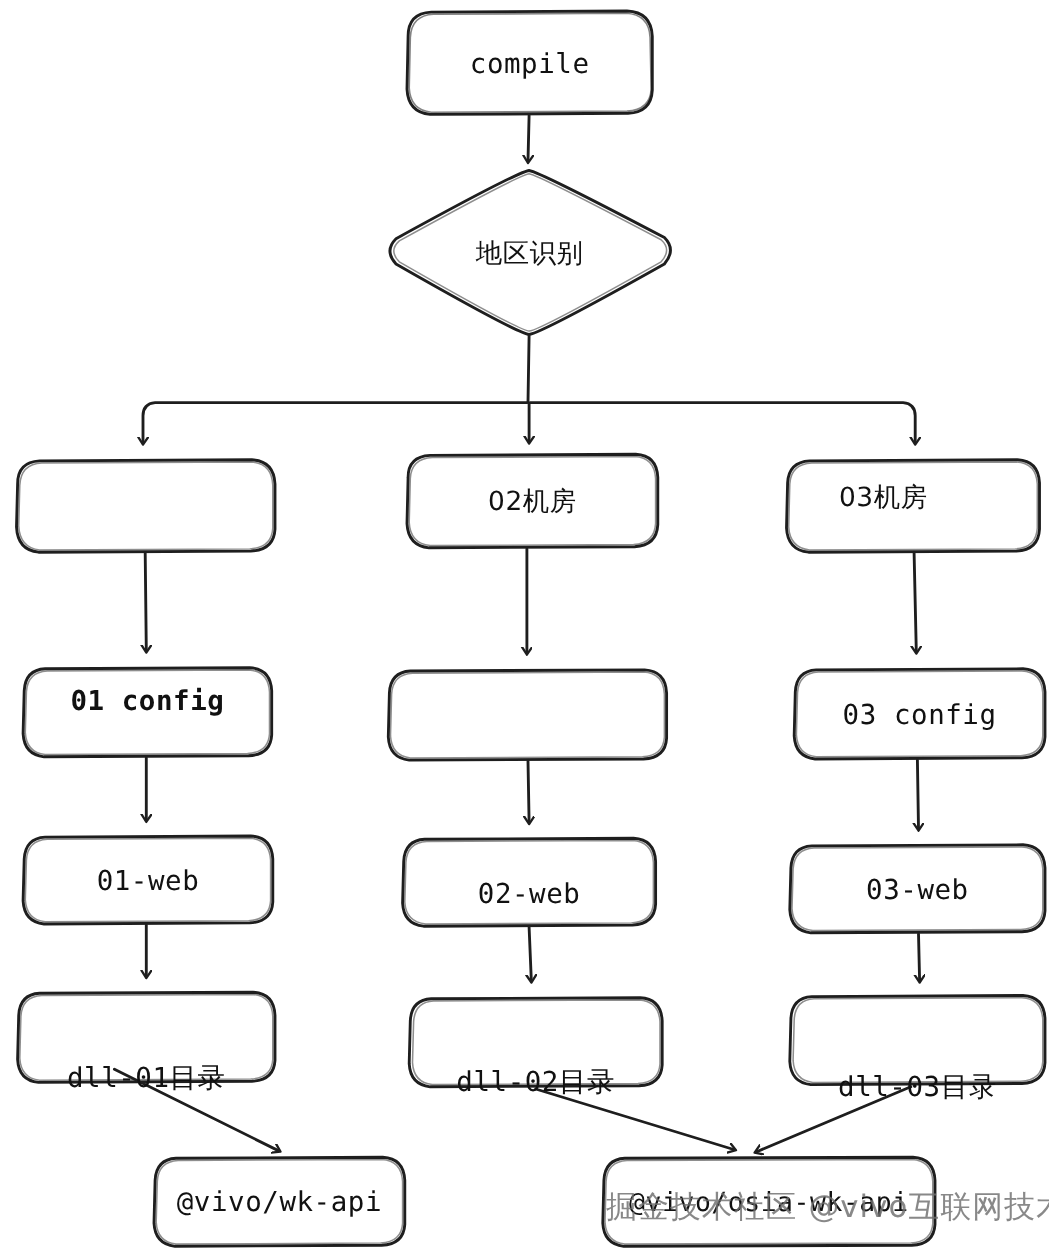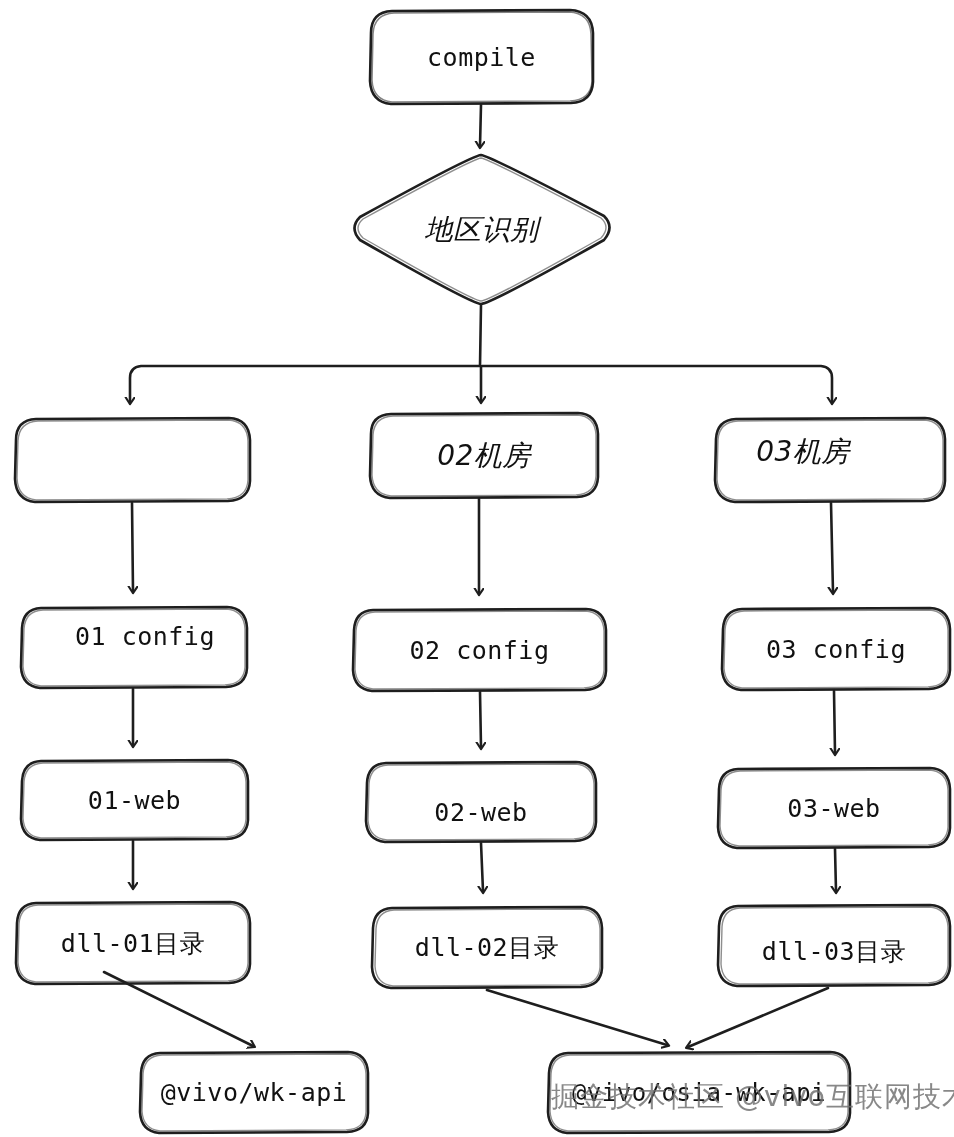--- a/index.html
+++ b/index.html
@@ -15,26 +15,26 @@
     display:flex;align-items:center;justify-content:center;
     font-family:"DejaVu Sans Mono","Liberation Mono",monospace;
     font-size:25px;
     color:#111111;
     letter-spacing:0.5px;
     white-space:nowrap;
     pointer-events:none;
   }
   .node-label.cjk{
     font-family:"DejaVu Sans","Liberation Sans",sans-serif;
-    font-size:28px;
-    font-style:italic;
+    font-size:24px;
   }
   .node-label.mixed{
     font-family:"DejaVu Sans Mono","Liberation Mono",monospace;
     font-size:25px;
+    margin-top:36px;
   }
   .watermark{
     position:absolute;
     font-family:"DejaVu Sans","Liberation Sans",sans-serif;
     font-size:28px;
     color:#6f6f6f;
     opacity:0.82;
     white-space:nowrap;
     pointer-events:none;
     letter-spacing:1px;
@@ -161,22 +161,21 @@
     </g>
   </svg>
 
   <div class="node-label" style="left:370px;top:11px;width:223px;height:93px;">compile</div>
 
   <div class="node-label cjk" style="left:360px;top:155px;width:243px;height:149px;">地区识别</div>
 
   <div class="node-label cjk" style="left:370px;top:413px;width:228px;height:85px;">02机房</div>
   <div class="node-label cjk" style="left:688px;top:418px;width:230px;height:68px;">03机房</div>
 
-  <div class="node-label" style="left:32px;top:607px;width:226px;height:59px;">01 config</div>
-  <div class="node-label" style="left:353px;top:609px;width:253px;height:82px;">02 config</div>
+  <div class="node-label" style="left:21px;top:607px;width:226px;height:59px;font-weight:bold;">01 config</div>
   <div class="node-label" style="left:722px;top:608px;width:228px;height:82px;">03 config</div>
 
   <div class="node-label" style="left:21px;top:760px;width:227px;height:80px;">01-web</div>
   <div class="node-label" style="left:366px;top:762px;width:230px;height:100px;">02-web</div>
   <div class="node-label" style="left:718px;top:768px;width:232px;height:80px;">03-web</div>
 
   <div class="node-label mixed" style="left:16px;top:902px;width:234px;height:82px;">dll-01目录</div>
   <div class="node-label mixed" style="left:372px;top:907px;width:230px;height:81px;">dll-02目录</div>
   <div class="node-label mixed" style="left:718px;top:905px;width:232px;height:92px;">dll-03目录</div>
 

